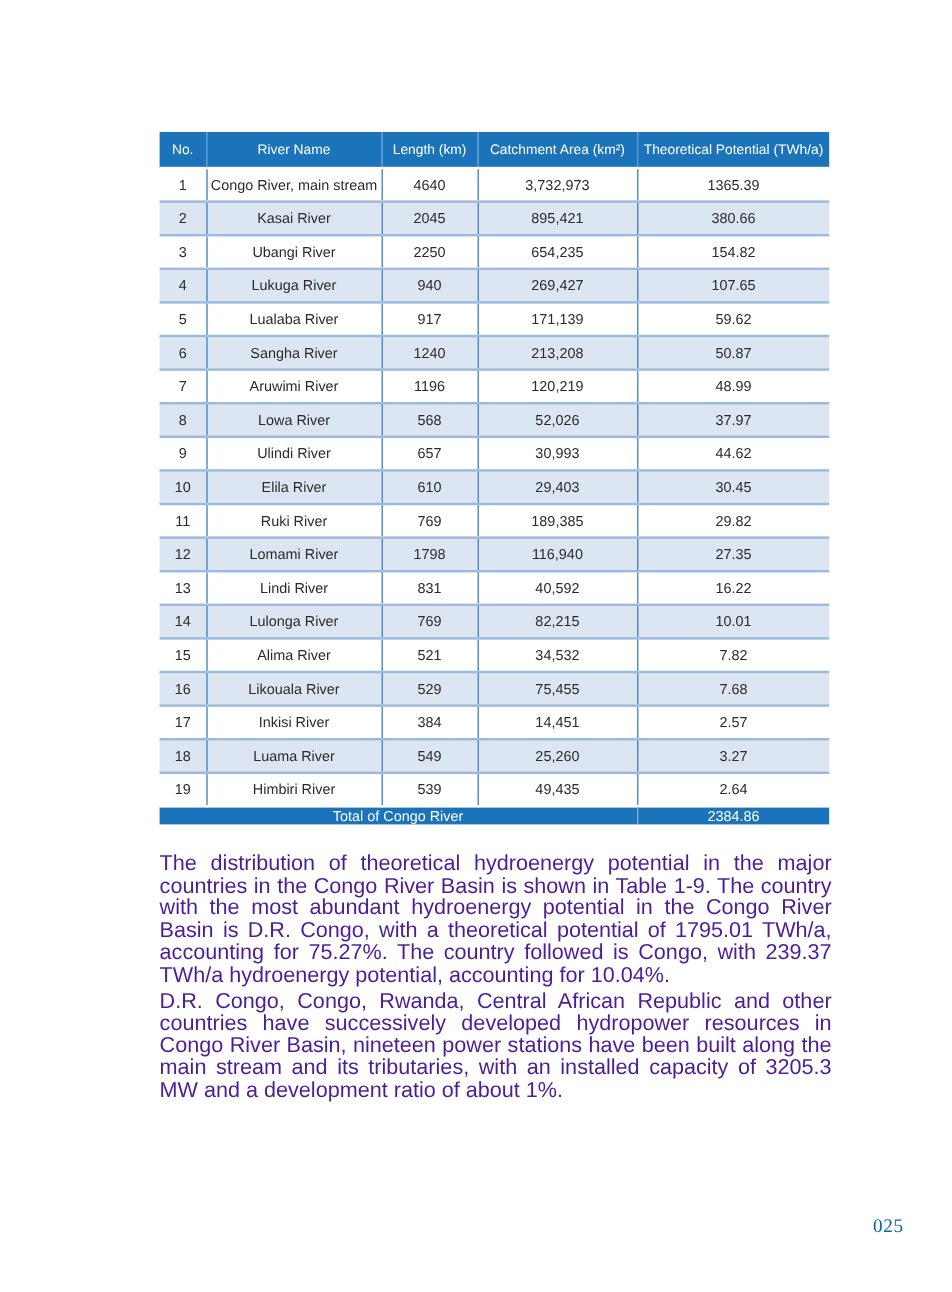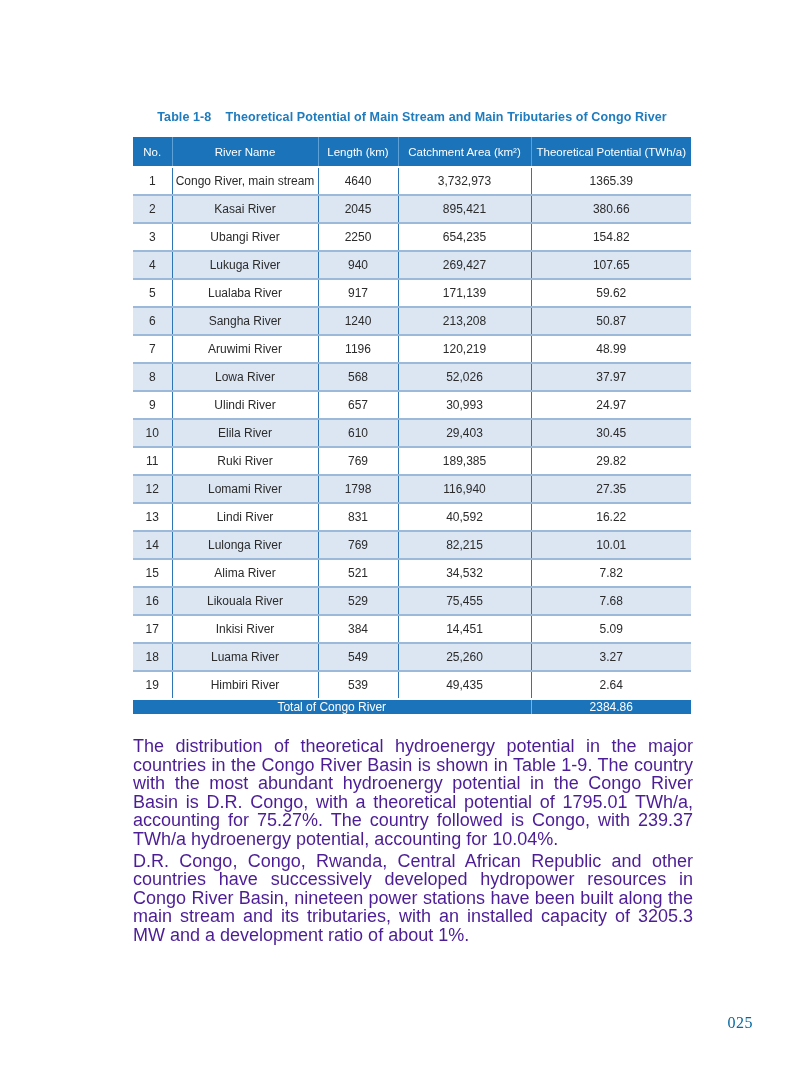--- a/index.html
+++ b/index.html
@@ -85,23 +85,20 @@
     color: #0369a1;
     letter-spacing: 0.5px;
     font-family: Liberation Serif, serif;
   }
 </style>
 </head>
 <body>
 
 <div class="page">
 
-  <div class="table-title">
-    <span class="title-label">Table 1-8</span><span>Theoretical Potential of Main Stream and Main Tributaries of Congo River</span>
-  </div>
 
   <table class="data-table">
     <colgroup>
       <col class="c-no">
         <col class="c-name">
         <col class="c-len">
         <col class="c-area">
         <col class="c-pot">
     </colgroup>
     <thead>
@@ -168,21 +165,21 @@
           <td>Lowa River</td>
           <td>568</td>
           <td>52,026</td>
           <td>37.97</td>
         </tr>
         <tr>
           <td>9</td>
           <td>Ulindi River</td>
           <td>657</td>
           <td>30,993</td>
-          <td>24.97</td>
+          <td>44.62</td>
         </tr>
         <tr>
           <td>10</td>
           <td>Elila River</td>
           <td>610</td>
           <td>29,403</td>
           <td>30.45</td>
         </tr>
         <tr>
           <td>11</td>
@@ -224,21 +221,21 @@
           <td>Likouala River</td>
           <td>529</td>
           <td>75,455</td>
           <td>7.68</td>
         </tr>
         <tr>
           <td>17</td>
           <td>Inkisi River</td>
           <td>384</td>
           <td>14,451</td>
-          <td>5.09</td>
+          <td>2.57</td>
         </tr>
         <tr>
           <td>18</td>
           <td>Luama River</td>
           <td>549</td>
           <td>25,260</td>
           <td>3.27</td>
         </tr>
         <tr>
           <td>19</td>

